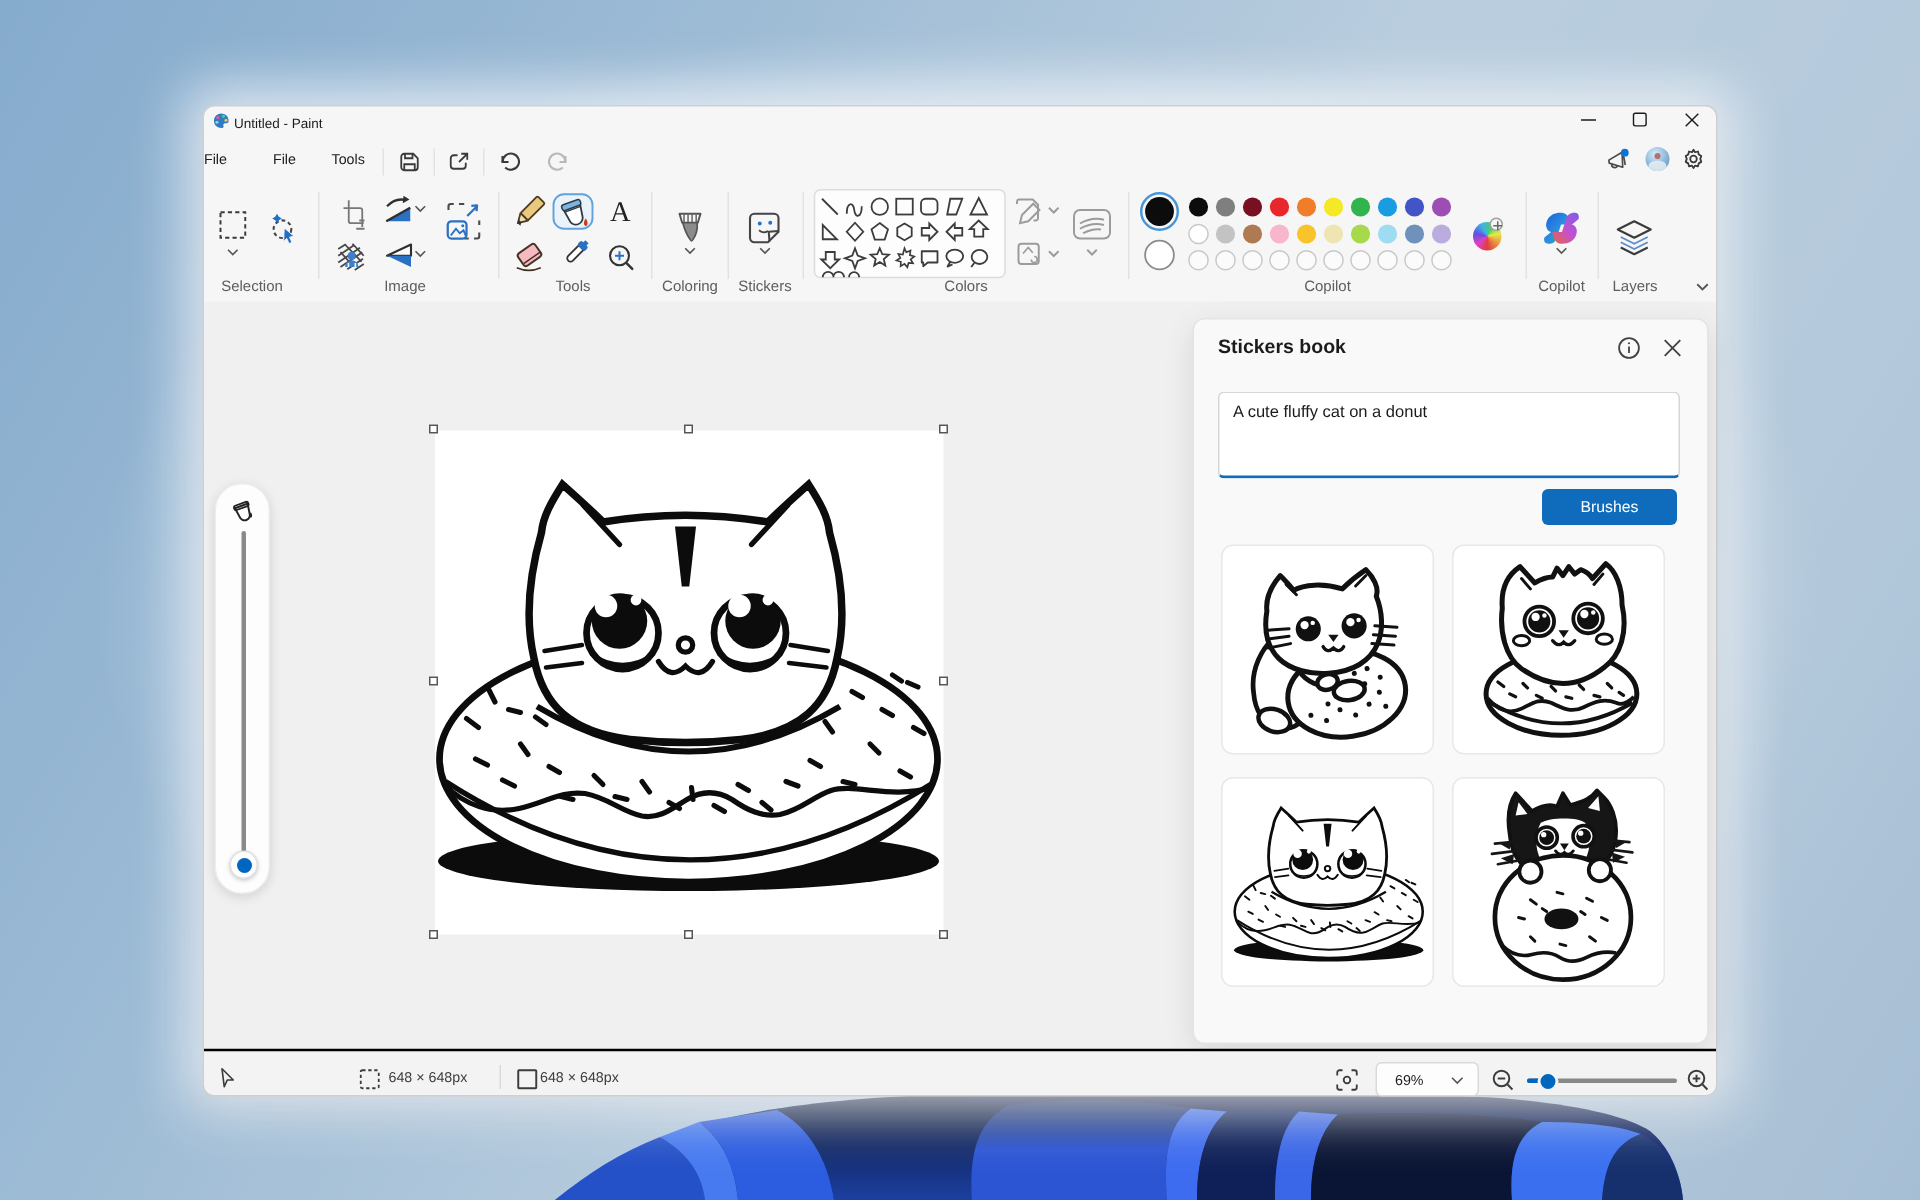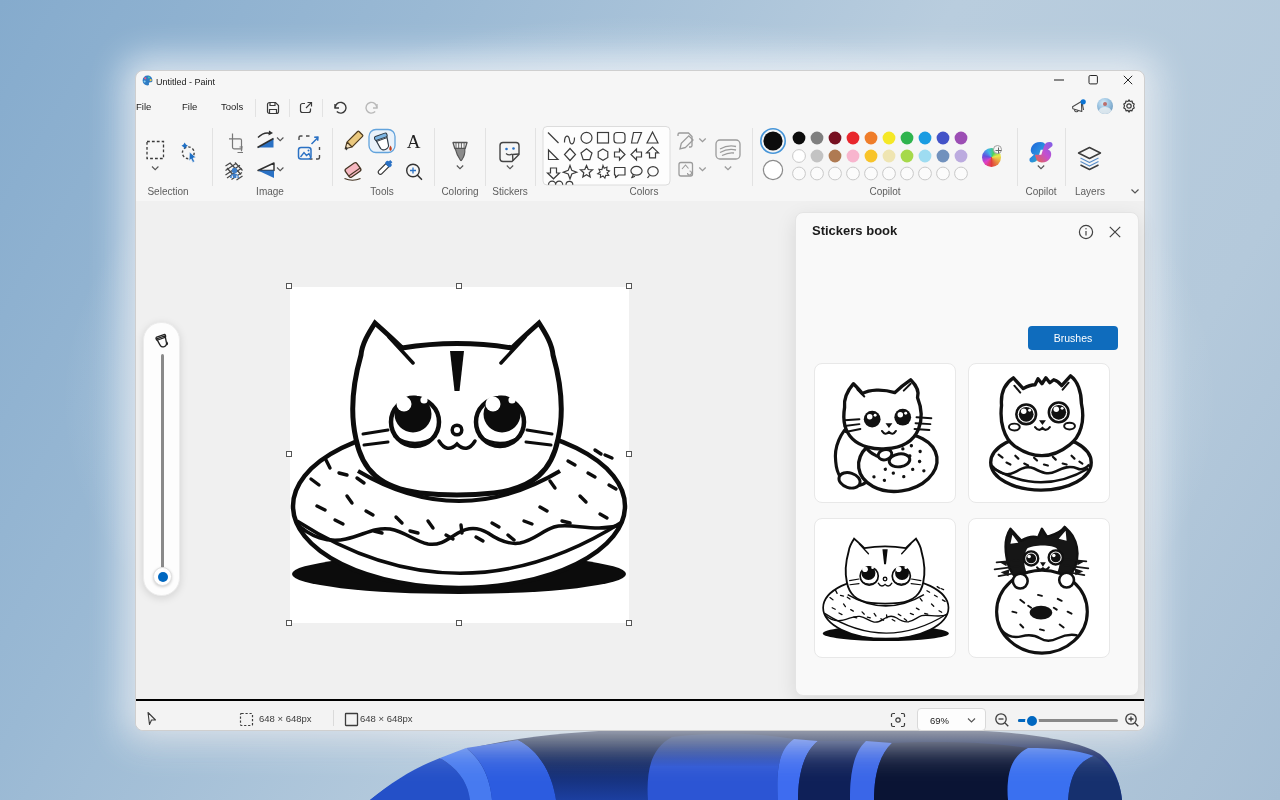--- a/index.html
+++ b/index.html
@@ -447,20 +447,21 @@
     <div class="panel">
       <h2>Stickers book</h2>
       <svg style="position:absolute;right:44px;top:11px" width="16" height="16" viewBox="0 0 16 16" fill="none" stroke="#424242" stroke-width="1.2">
         <circle cx="8" cy="8" r="6.6"></circle>
           <line x1="8" y1="7" x2="8" y2="11.4"></line>
           <circle cx="8" cy="4.8" r="0.7" fill="#424242" stroke="none"></circle>
       </svg>
       <svg style="position:absolute;right:15px;top:11px" width="16" height="16" viewBox="0 0 16 16" stroke="#424242" stroke-width="1.2">
         <path d="M2.8,2.8 L13.2,13.2 M13.2,2.8 L2.8,13.2"></path>
       </svg>
+      <div class="prompt">A cute fluffy cat on a donut</div>
       <div class="genbtn">Brushes</div>
       <div class="card" style="left:18px;top:150px">
         
         <svg width="140" height="138" viewBox="0 0 142 140">
           <path d="M37,60 C26,69 19,84 21,99 C22,112 28,121 38,123 C46,125 53,121 56,114" fill="#fff" stroke="#111" stroke-width="3.2"></path>
           <ellipse cx="35" cy="118" rx="11" ry="7.5" fill="#fff" stroke="#111" stroke-width="3" transform="rotate(18 35 118)"></ellipse>
           <g transform="rotate(-8 84 100)">
             <ellipse cx="84" cy="100" rx="40" ry="29" fill="#fff" stroke="#111" stroke-width="3.4"></ellipse>
             <ellipse cx="86" cy="98" rx="10.5" ry="6.5" fill="#fff" stroke="#111" stroke-width="3"></ellipse>
             <g fill="#111">

